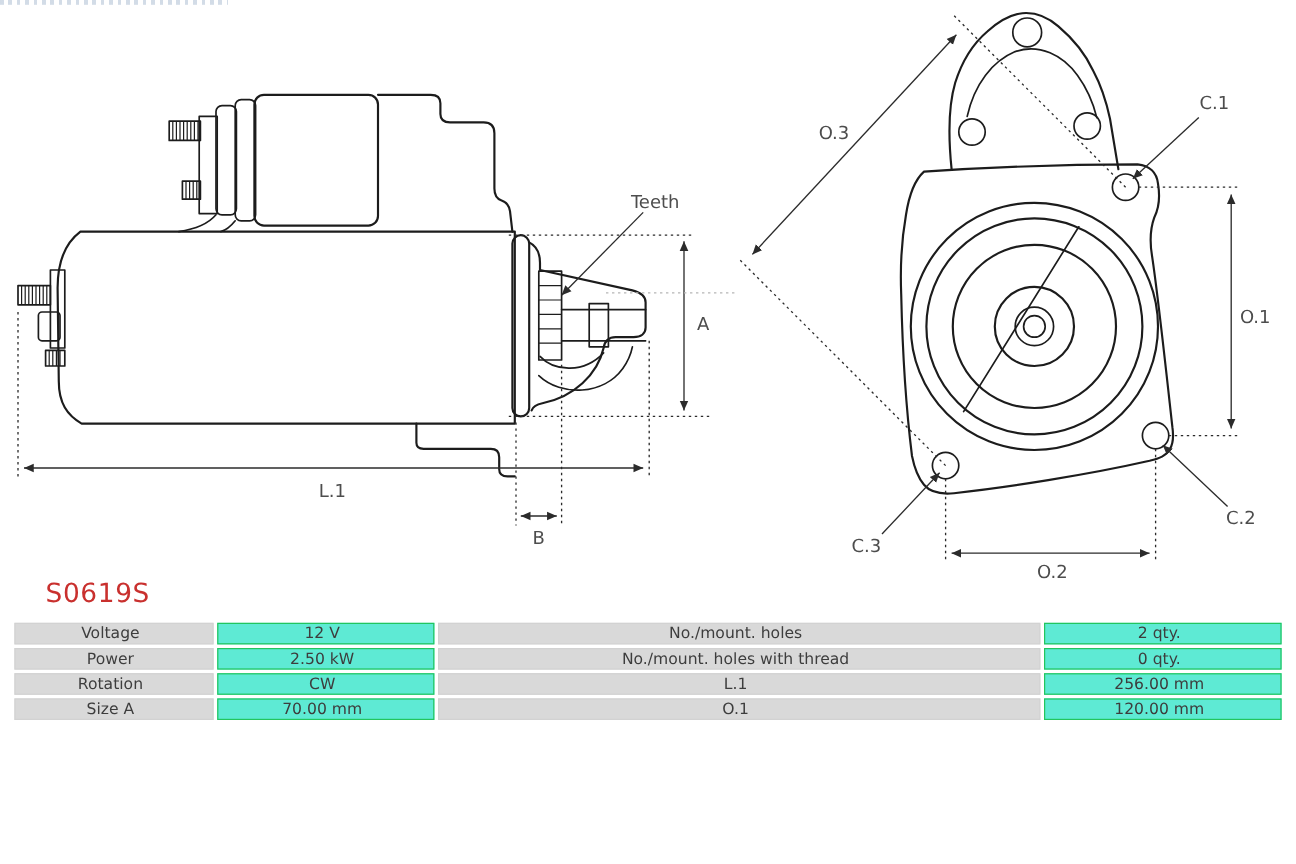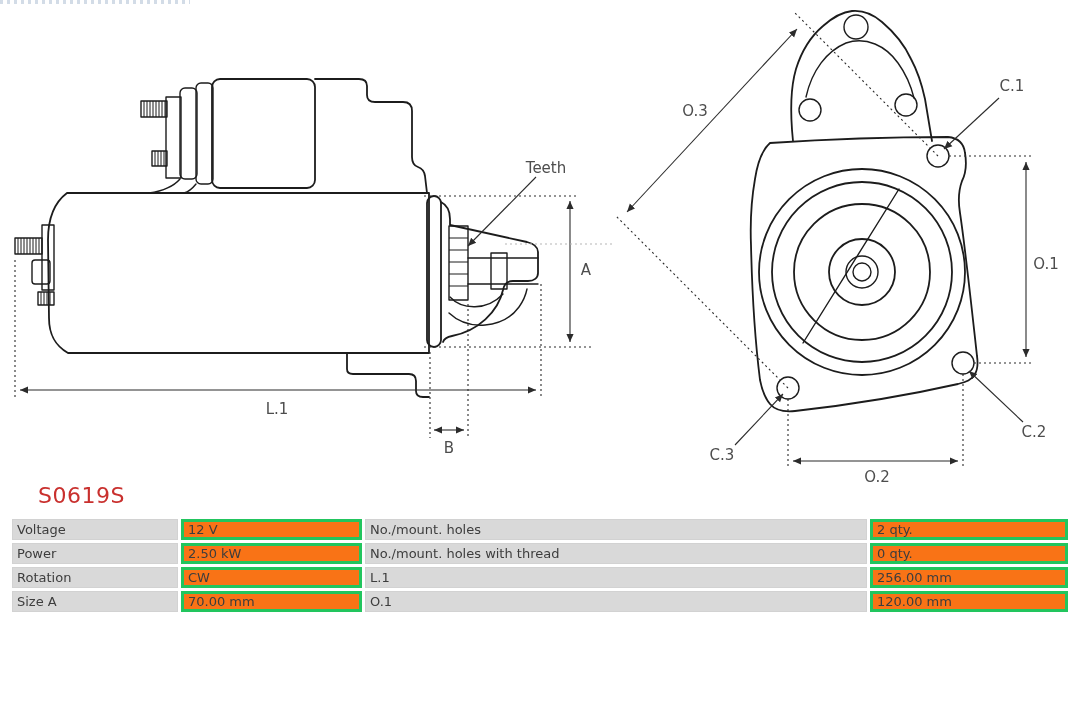--- a/index.html
+++ b/index.html
@@ -19,25 +19,25 @@
     font-size:22px;letter-spacing:.5px;color:#c9302e;margin-left:24px;
   }
 
   .spec-table-wrap{position:absolute;left:9px;top:516px;}
   table.specs{
     border-collapse:separate;border-spacing:3px;table-layout:fixed;
     width:1062px;
   }
   table.specs td{
     box-sizing:border-box;height:18px;padding:0 10px 0 4px;
-    font-size:13px;color:#3d3d3d;text-align:left;vertical-align:middle;
+    font-size:13px;color:#3d3d3d;text-align:center;vertical-align:middle;
     white-space:nowrap;overflow:hidden;
   }
   td.lbl{background:#d9d9d9;border:1px solid #d2d2d2;}
-  td.val{background:#f97316;border:3px solid #22c55e;}
+  td.val{background:#5eead4;border:1px solid #22c55e;}
 
   
   .outline{fill:none;stroke:#1c1c1c;stroke-width:1.8;stroke-linejoin:round;stroke-linecap:round;}
   .thin{stroke-width:1.4;}
   .hatch{fill:none;stroke:#1c1c1c;stroke-width:1;}
   .dim{fill:none;stroke:#2b2b2b;stroke-width:1.1;}
   .dot{stroke-dasharray:2 3;}
   .cline{stroke:#b5b5b5;}
   .dimtext{font-family:"DejaVu Sans","Liberation Sans",sans-serif;font-size:15px;fill:#4d4d4d;}
 </style>

